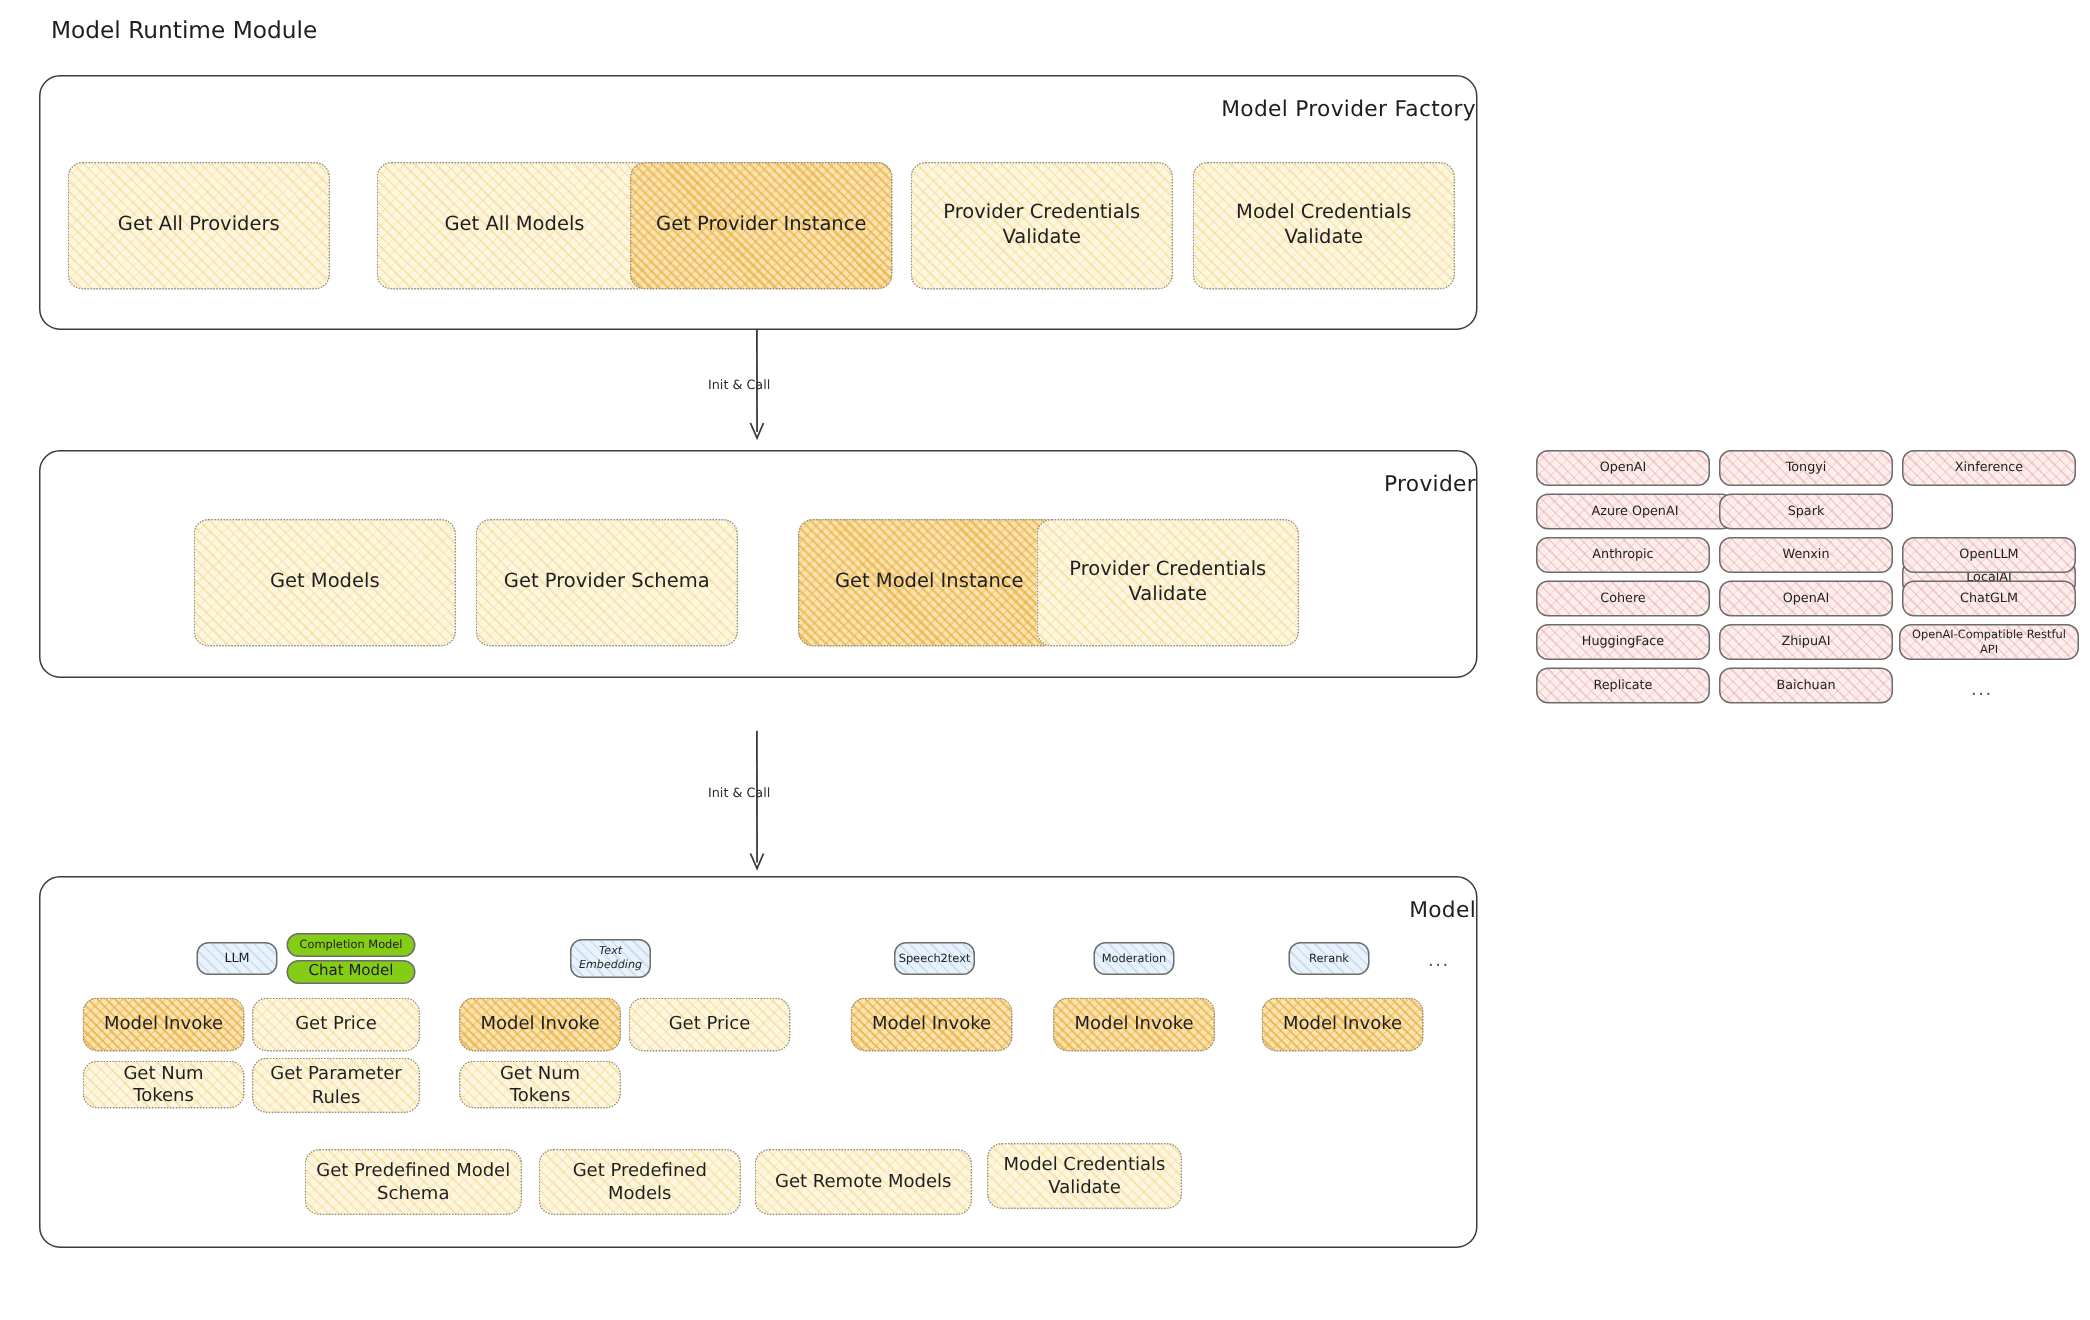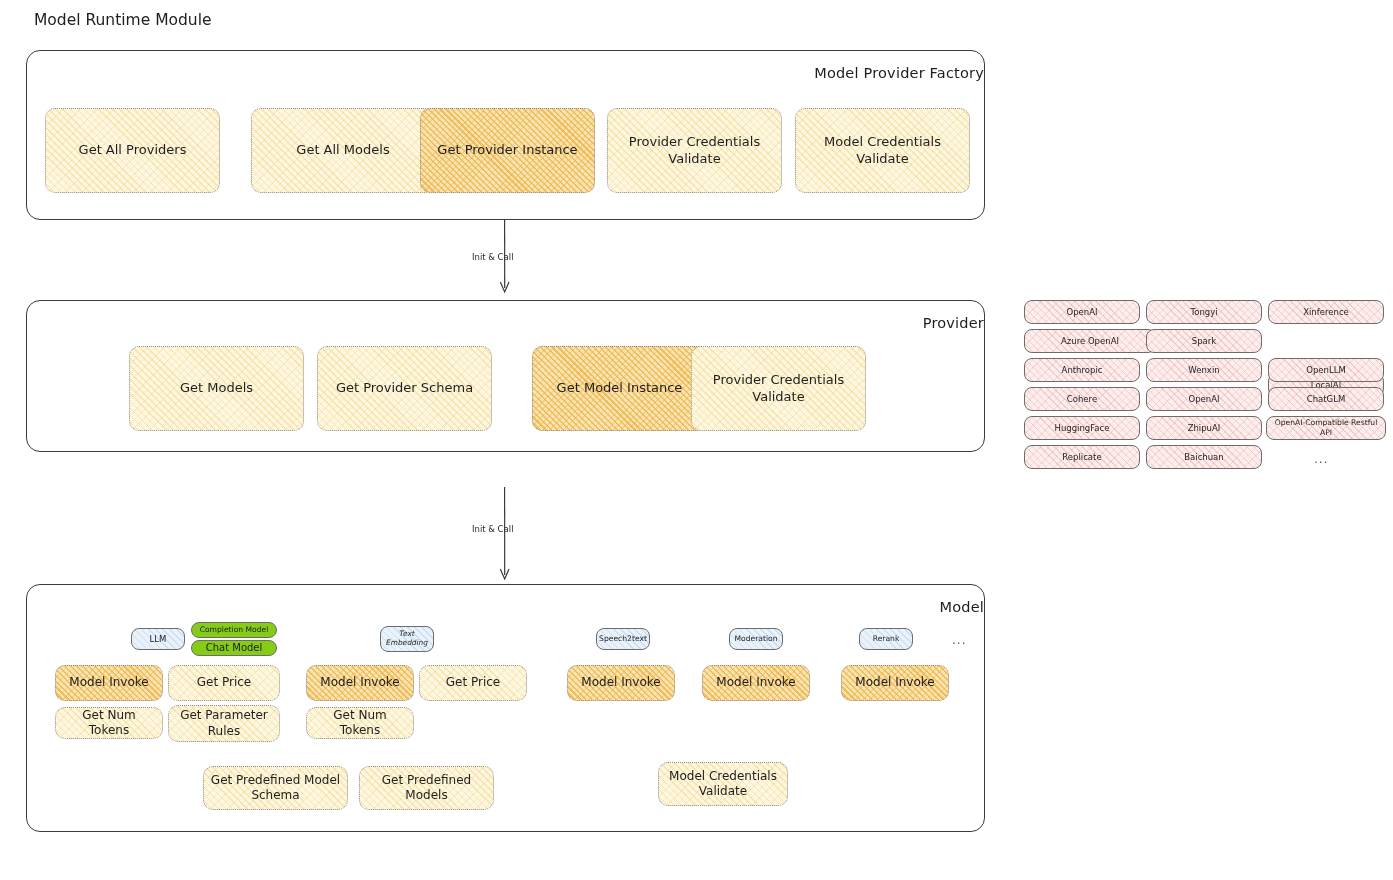--- a/index.html
+++ b/index.html
@@ -300,16 +300,19 @@
   <div class="node orange n-md" style="left:814px; top:80px; width:108px; height:36px;">
     <span>Model Invoke</span>
   </div>
 
   <div class="node yellow n-md" style="left:332px; top:181px; width:135px; height:44px;">
     <span>Get Predefined Models</span>
   </div>
   <div class="node yellow n-md" style="left:176px; top:181px; width:145px; height:44px;">
     <span>Get Predefined Model Schema</span>
   </div>
+  <div class="node yellow n-md" style="left:476px; top:181px; width:145px; height:44px;">
+    <span>Get Remote Models</span>
+  </div>
   <div class="node yellow n-md" style="left:631px; top:177px; width:130px; height:44px;">
     <span>Model Credentials Validate</span>
   </div>
 </div>
 
 </body></html>

